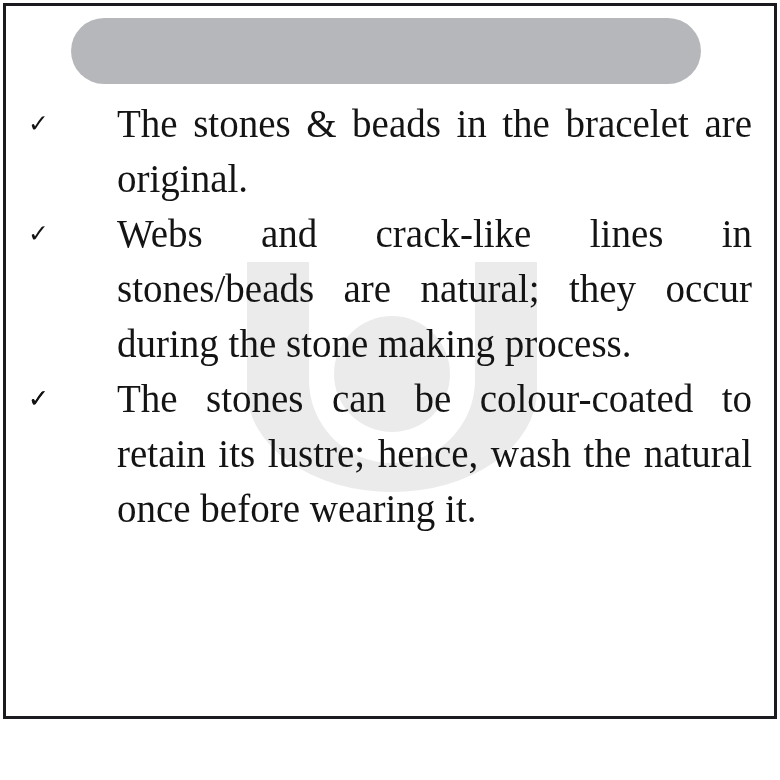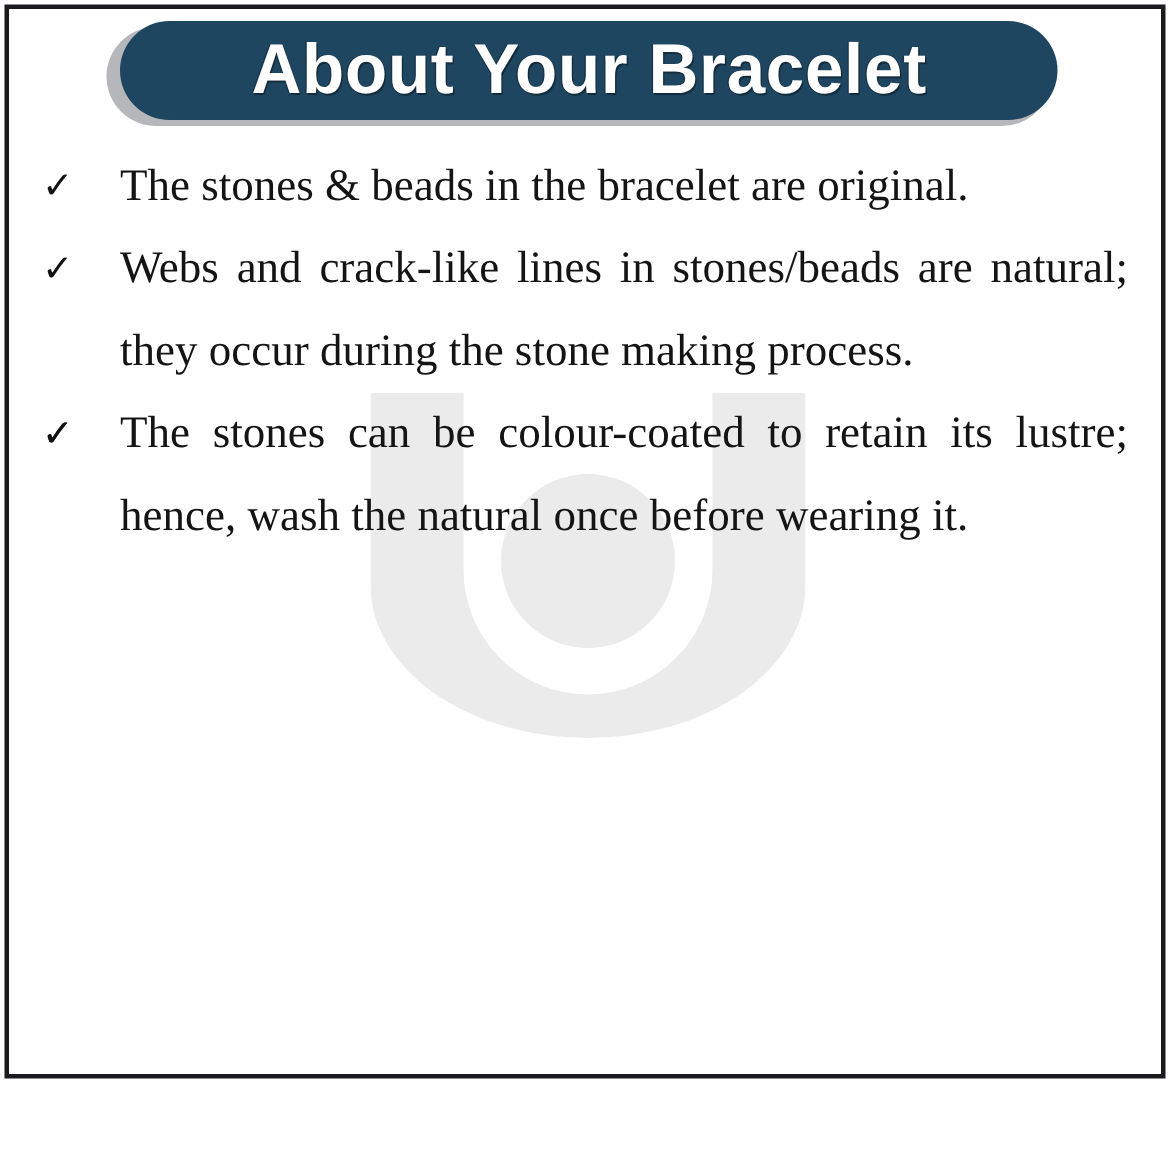--- a/index.html
+++ b/index.html
@@ -101,27 +101,28 @@
     width: 30px;
     font-family: "DejaVu Sans", sans-serif;
     font-size: 25px;
     line-height: 55px;
     color: #121212;
     font-weight: 600;
     text-align: left;
   }
   .bullet-text {
     font-family: "Liberation Serif", "DejaVu Serif", serif;
-    font-size: 30px;
+    font-size: 39px;
     line-height: 55px;
     color: #141414;
     text-align: justify;
     text-justify: inter-word;
     -webkit-hyphens: none;
     hyphens: none;
+    margin-left: 37px;
   }
   .bullet-text.last-line-left {
     text-align-last: left;
   }
 
   
   #footer-bar {
     position: absolute;
     left: 0;
     top: 718px;
@@ -151,23 +152,20 @@
     <svg width="290" height="230" viewBox="0 0 290 230" xmlns="http://www.w3.org/2000/svg" aria-hidden="true">
       <path d="M0 0 H62 V118 A83 83 0 0 0 228 118 V0 H290 V128 A145 102 0 0 1 0 128 Z" fill="#ebebeb"></path>
       <circle cx="145" cy="112" r="58" fill="#ebebeb"></circle>
     </svg>
   </div>
 
   <div id="card-border"></div>
 
   <div id="header-wrap">
     <div id="header-shadow"></div>
-    <div id="header-pill">
-      <span id="header-title">About Your Bracelet</span>
-    </div>
   </div>
 
   <div id="body-list">
 
     <div class="bullet-row">
       <span class="check-icon">✓</span>
       <div class="bullet-text last-line-left">The stones &amp; beads in the bracelet are original.</div>
     </div>
 
     <div class="bullet-row">

